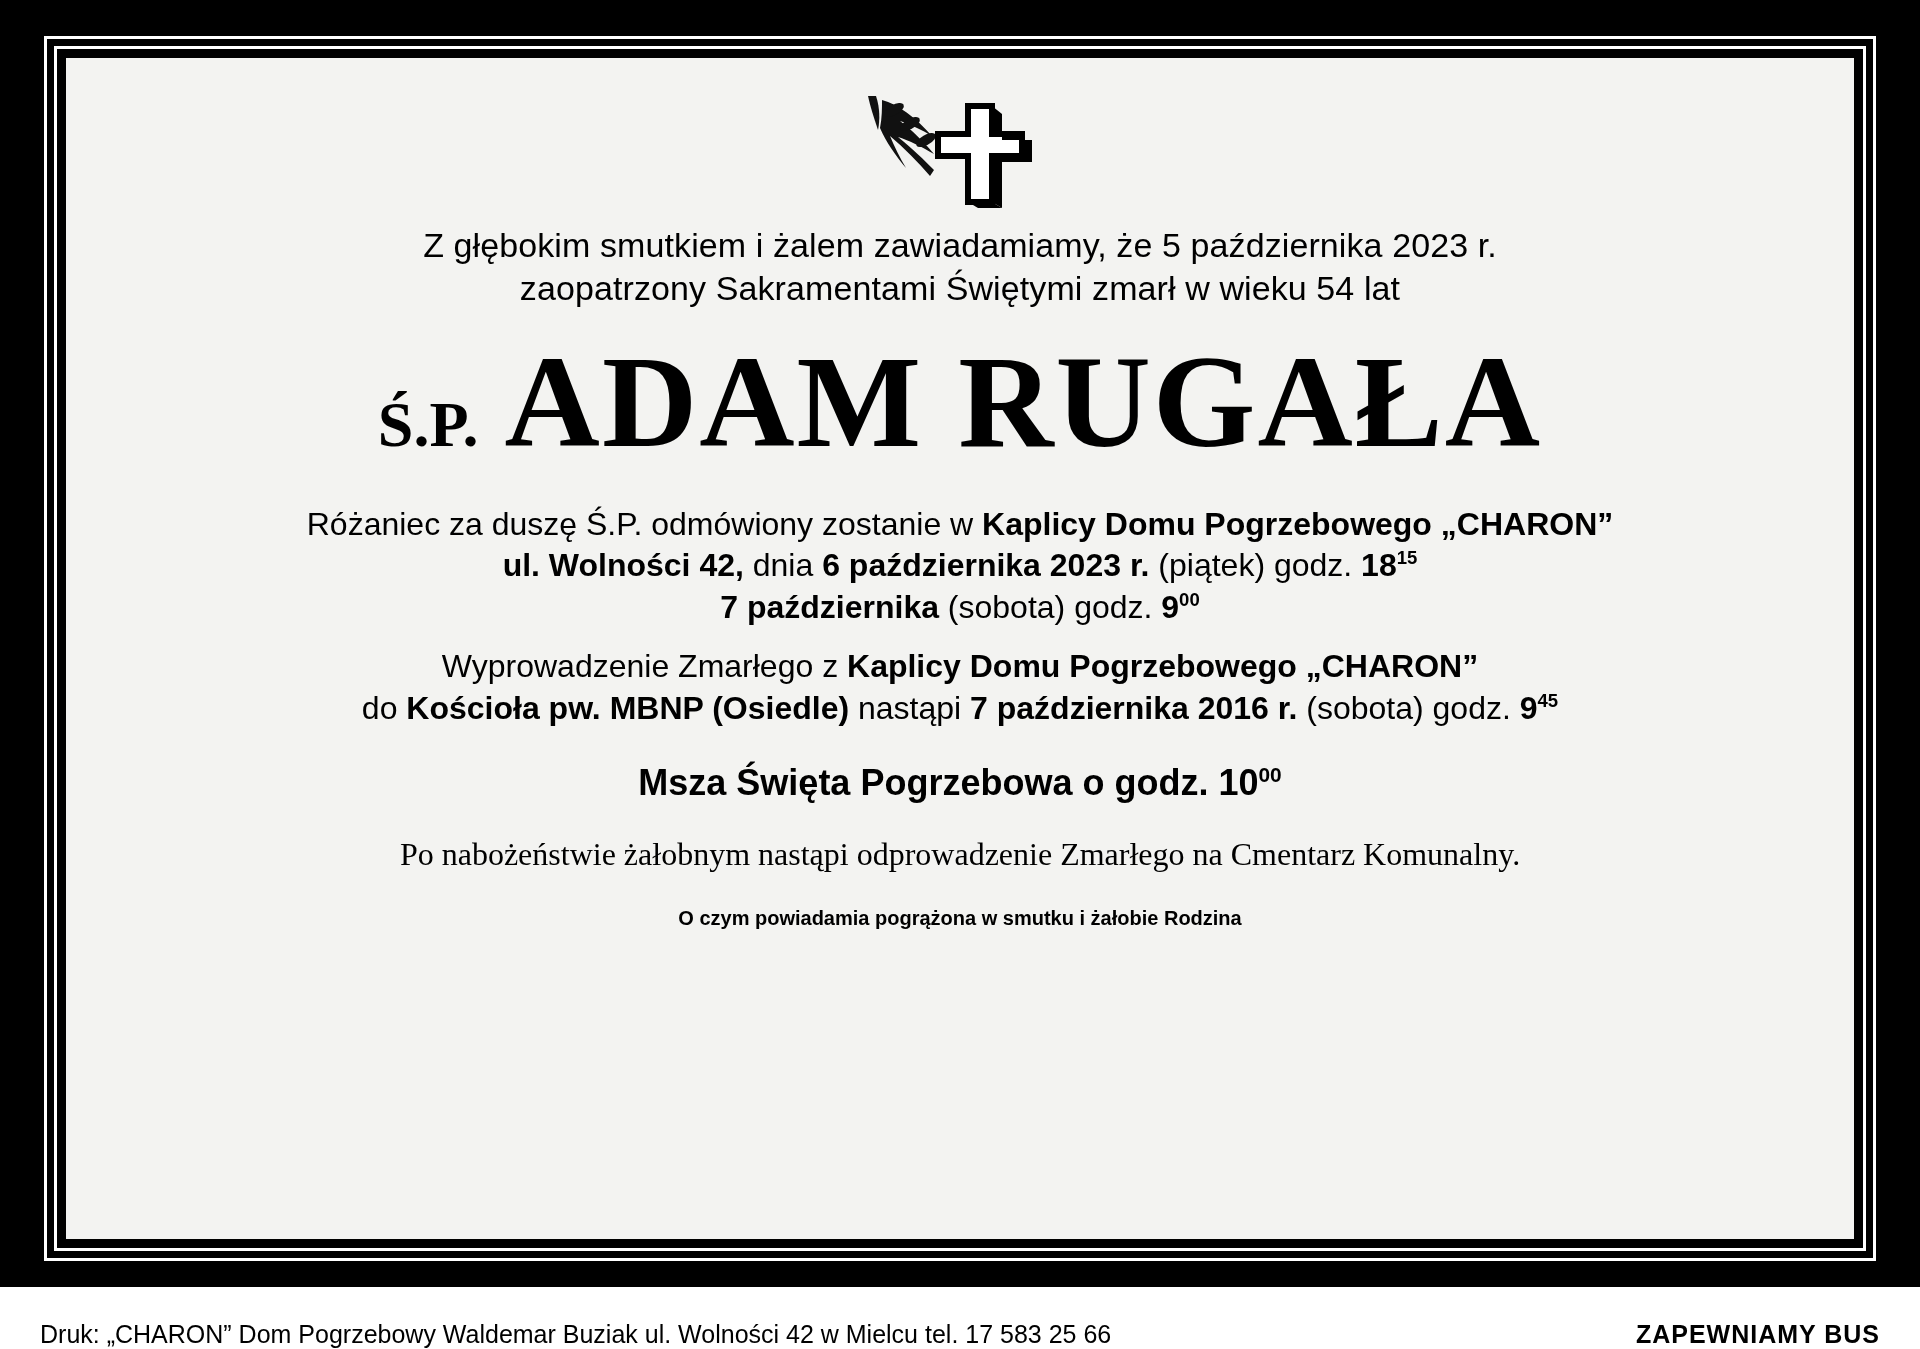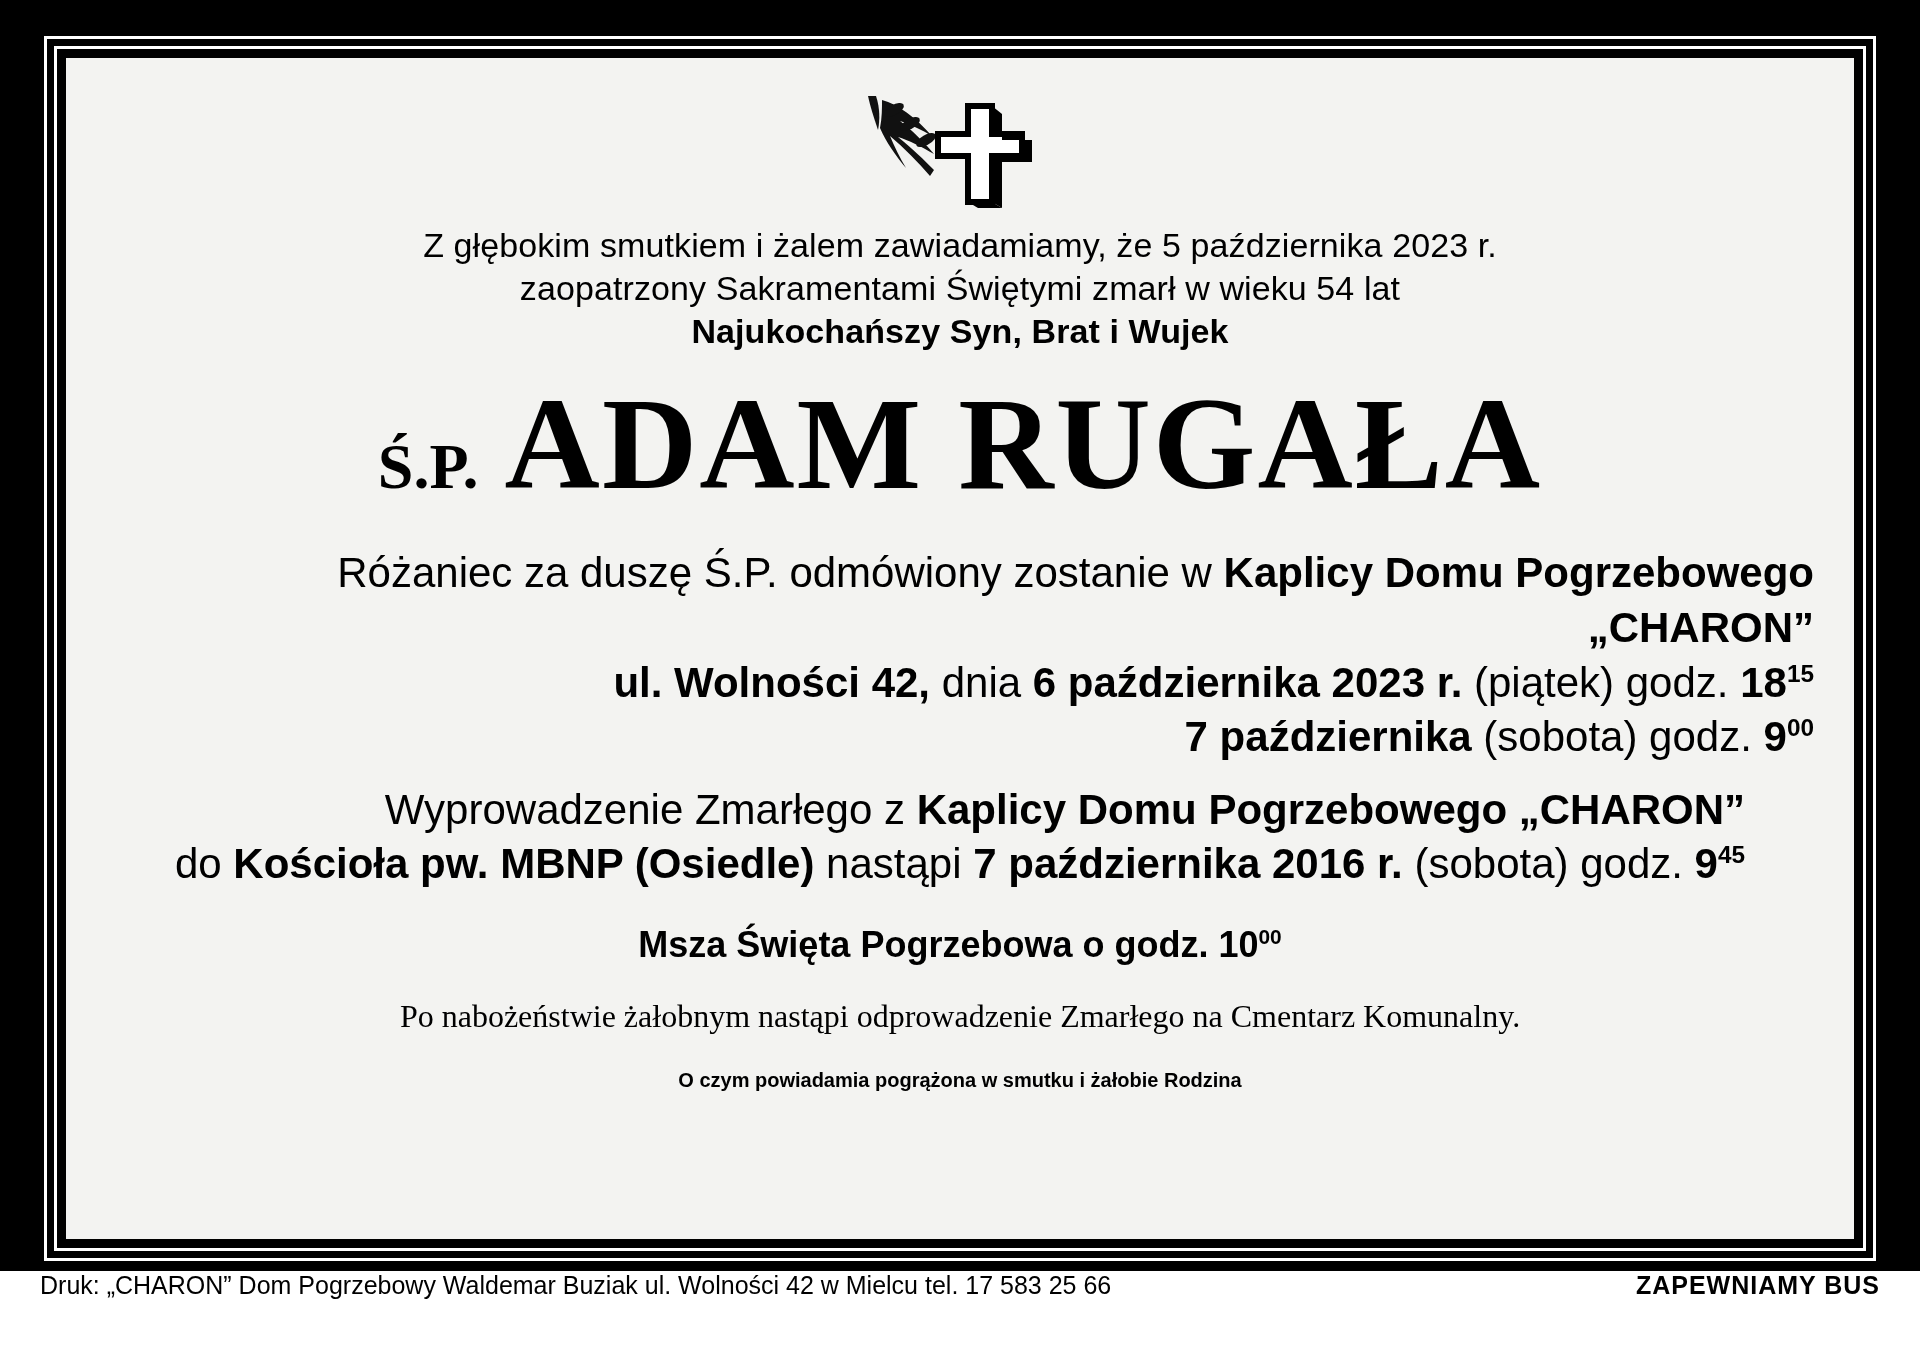--- a/index.html
+++ b/index.html
@@ -92,24 +92,23 @@
   }
   .name {
     font-family: "Liberation Serif", serif;
     font-weight: bold;
     font-size: 132px;
     line-height: 1;
     letter-spacing: 2px;
   }
 
   .block {
-    font-size: 42px;
+    font-size: 32px;
     line-height: 1.3;
     margin-top: 18px;
-    text-align: right;
   }
   .block b { font-weight: bold; }
   sup {
     font-size: 0.58em;
     vertical-align: super;
     line-height: 0;
     font-weight: bold;
   }
 
   .mass {
@@ -127,24 +126,24 @@
     font-weight: bold;
     margin-top: 34px;
     margin-bottom: 6px;
   }
 
   .footer {
     position: absolute;
     left: 0;
     right: 0;
     bottom: 0;
-    height: 78px;
+    height: 62px;
     background: #ffffff;
     display: flex;
-    align-items: flex-start;
+    align-items: flex-end;
     justify-content: space-between;
     padding: 0 40px;
     box-sizing: border-box;
     font-size: 25px;
   }
   .footer-right {
     font-weight: bold;
     letter-spacing: 1px;
   }
 </style>
@@ -173,21 +172,20 @@
           <polygon points="108,16 132,16 132,44 162,44 162,66 132,66 132,112 108,112 108,66 78,66 78,44 108,44" fill="#ffffff" stroke="#000000" stroke-width="6" stroke-linejoin="miter"></polygon>
           <polygon points="132,16 142,24 142,50 172,50 172,72 142,72 142,118 132,112 132,66 162,66 162,44 132,44" fill="#000000"></polygon>
           <polygon points="108,112 132,112 142,118 118,118" fill="#000000"></polygon>
         </g>
       </svg>
     </div>
 
     <div class="intro">
       <div>Z głębokim smutkiem i żalem zawiadamiamy, że 5 października 2023 r.</div>
       <div>zaopatrzony Sakramentami Świętymi zmarł w wieku 54 lat</div>
-      <div class="b">Najukochańszy Syn, Brat i Wujek</div>
     </div>
 
     <div class="name-row">
       <span class="sp">Ś.P.</span>
       <span class="name">ADAM RUGAŁA</span>
     </div>
 
     <div class="block">
       <div>
         <span>Różaniec za duszę Ś.P. odmówiony zostanie w </span><b>Kaplicy Domu Pogrzebowego „CHARON”</b>

